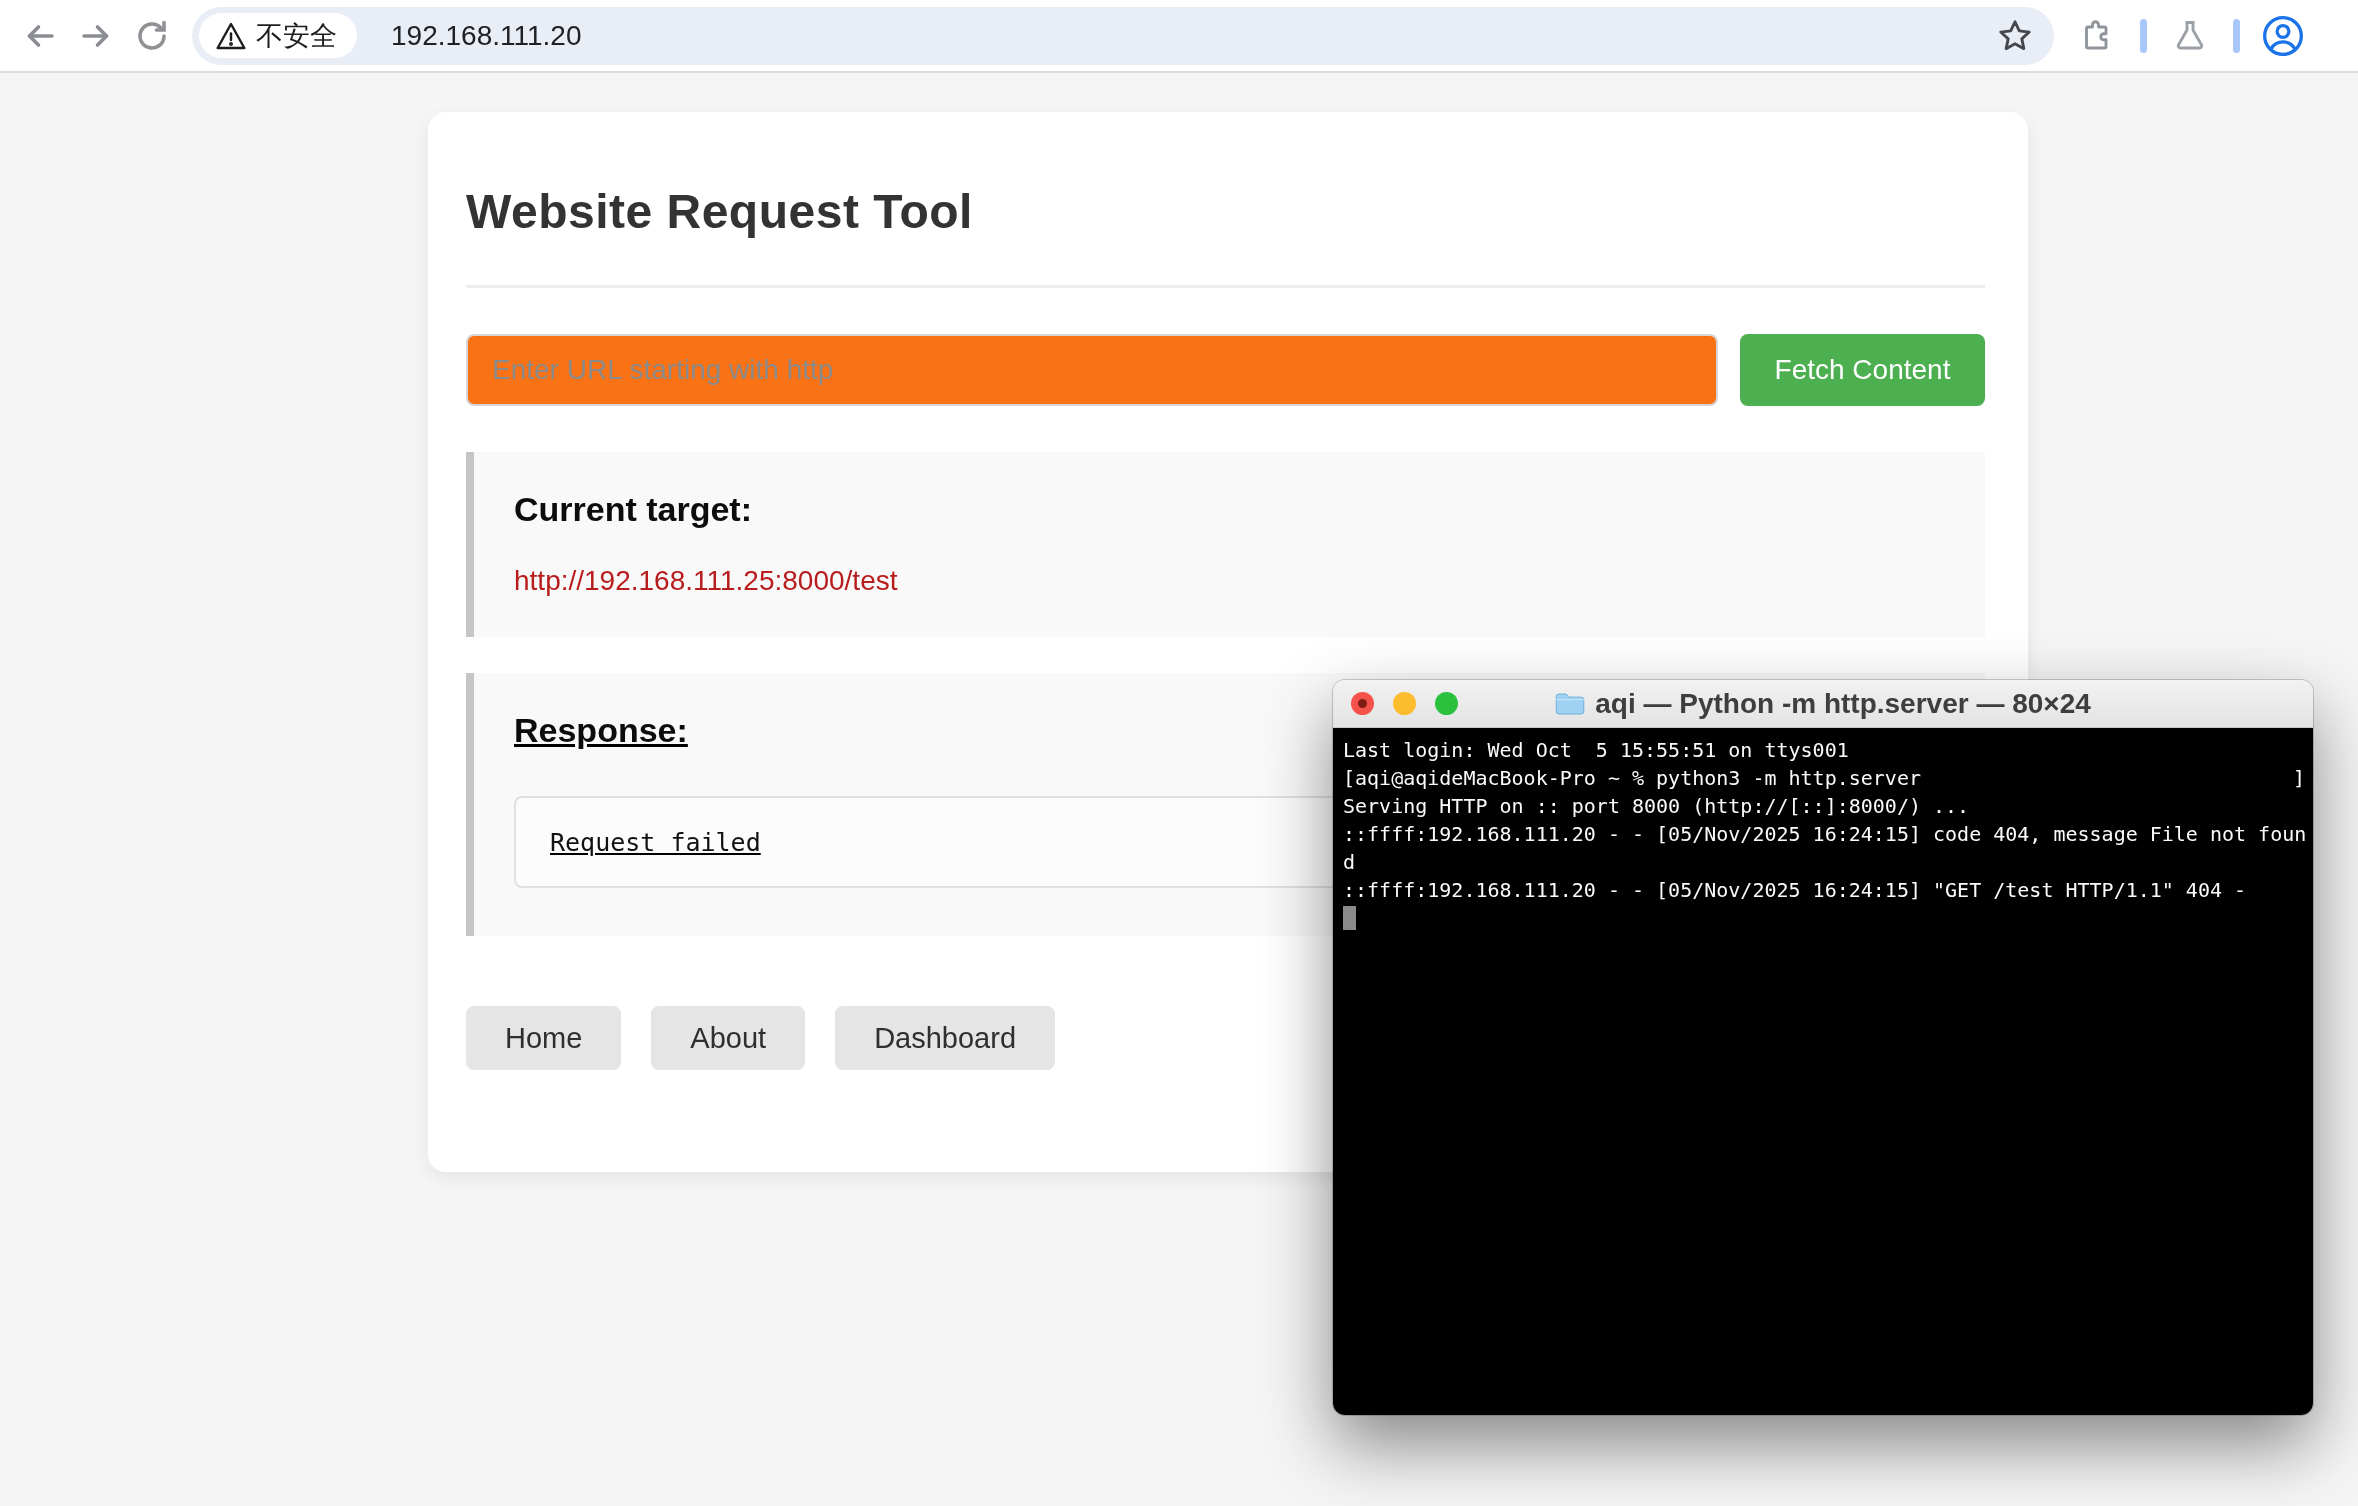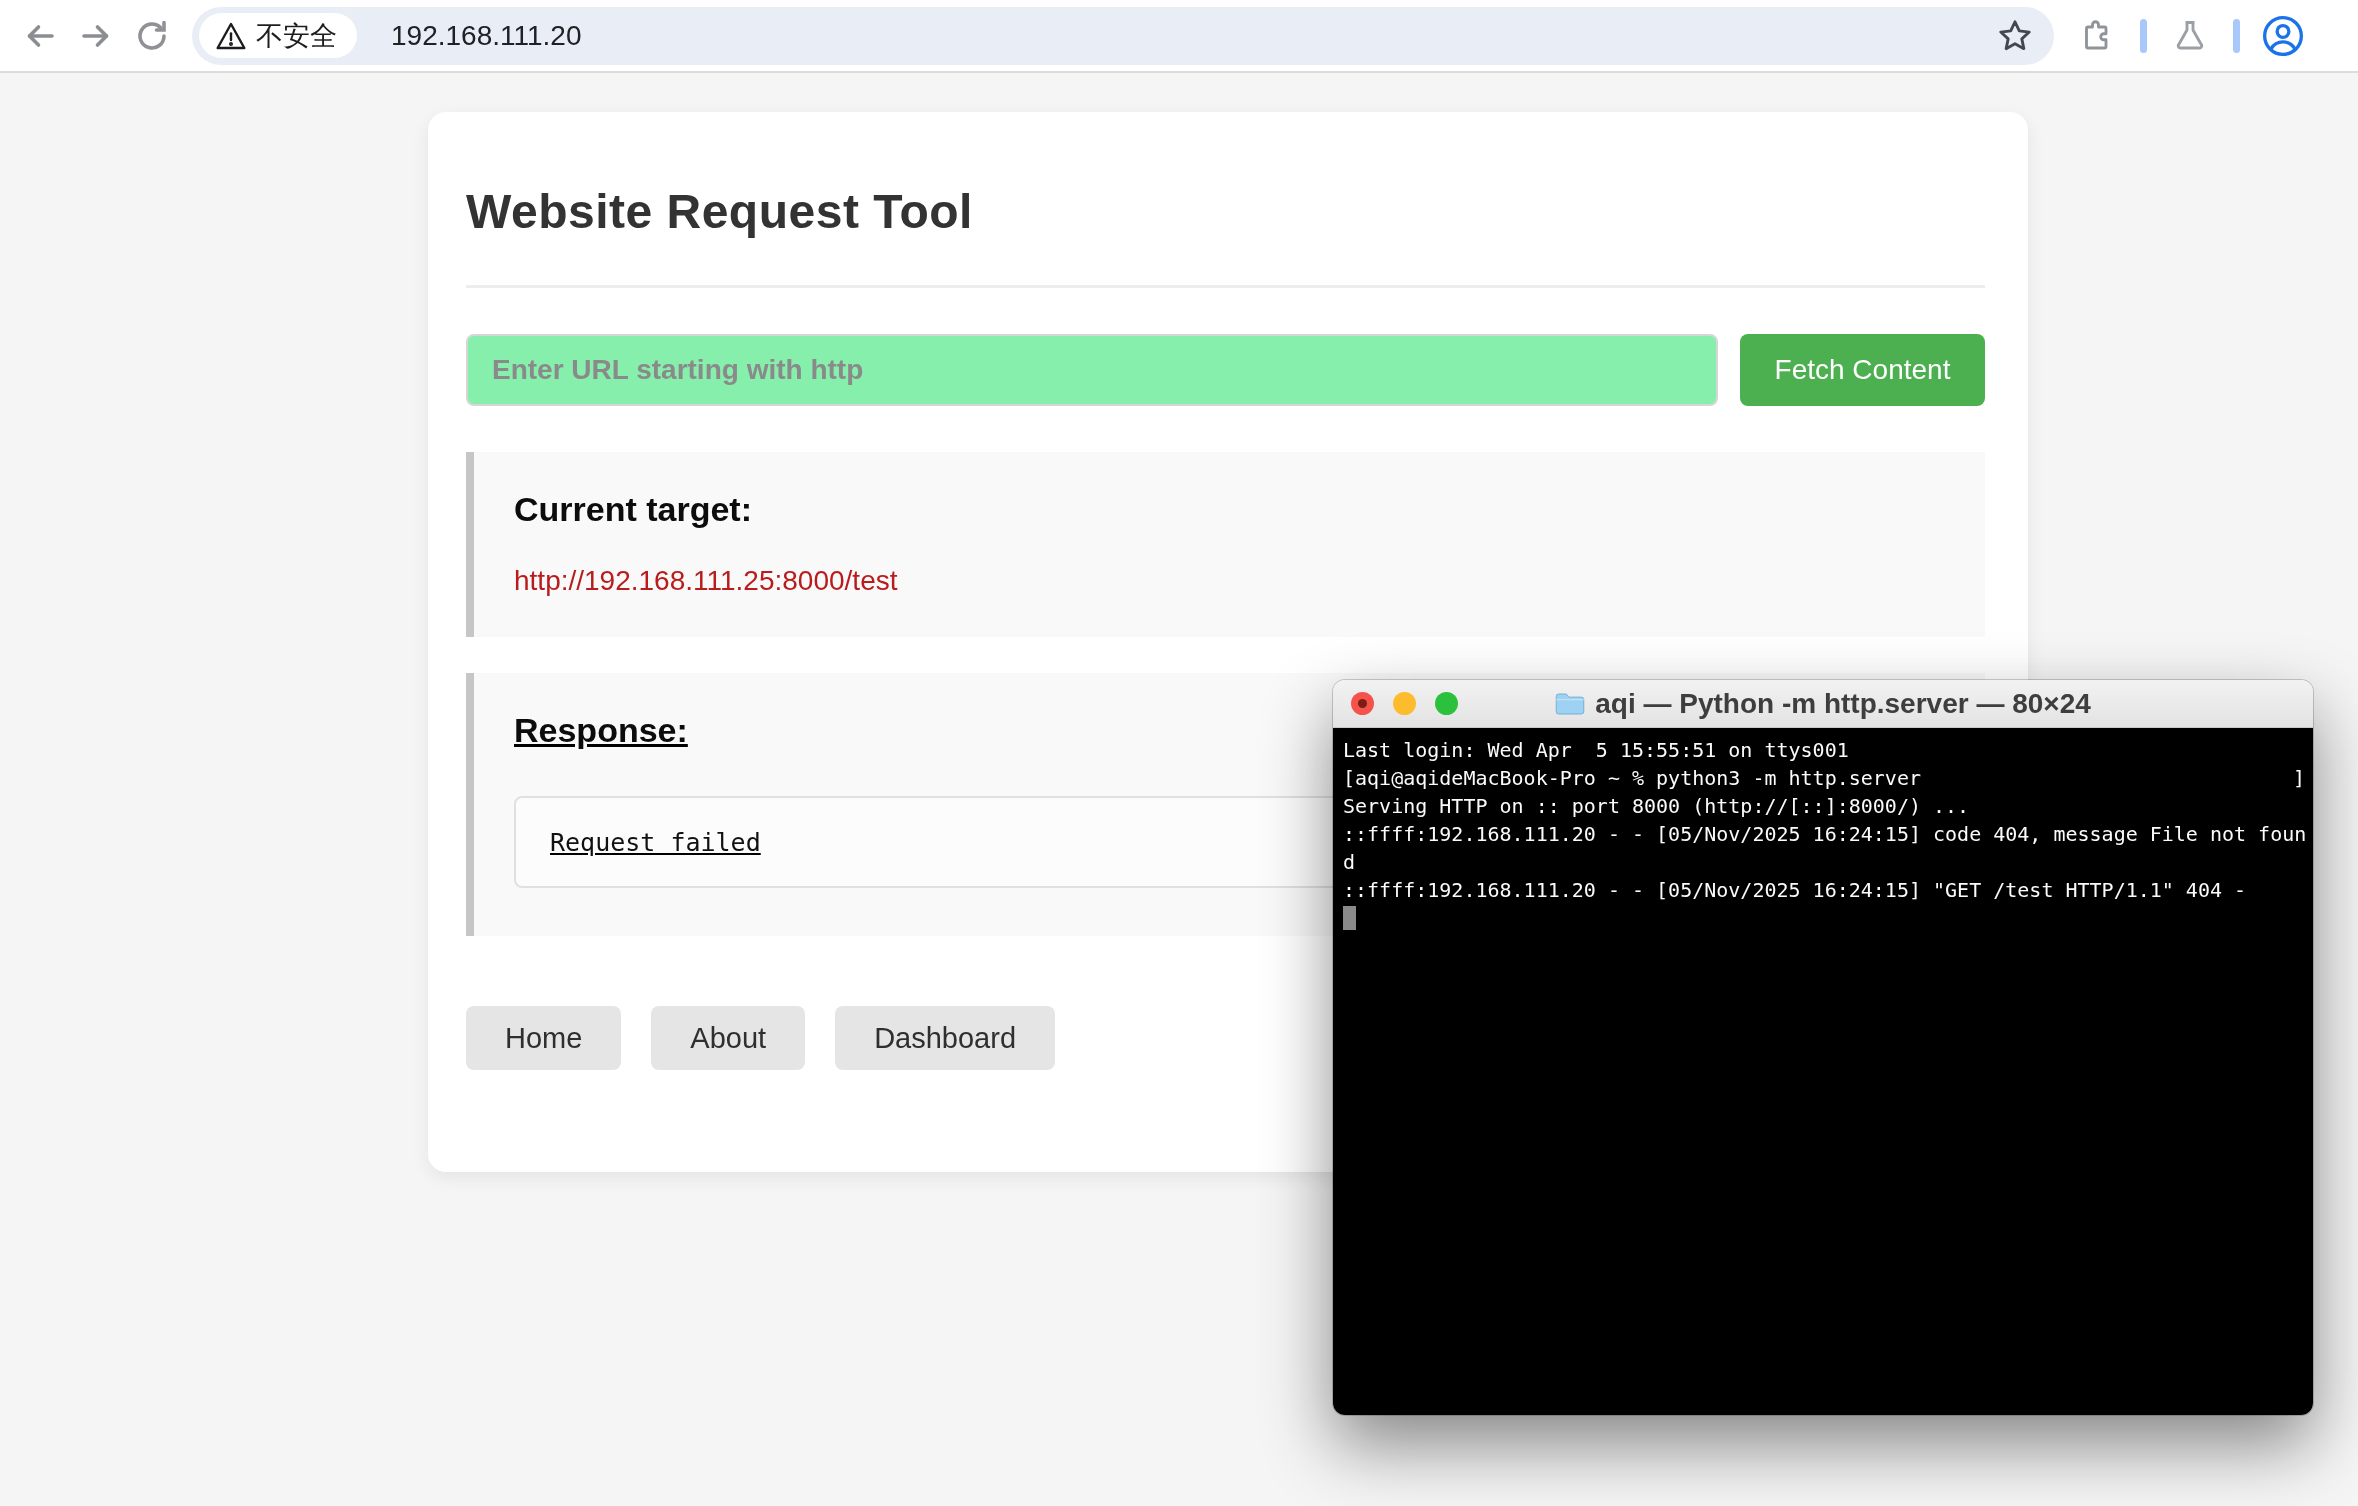--- a/index.html
+++ b/index.html
@@ -39,21 +39,21 @@
     position:absolute; left:428px; top:37px; width:1600px; height:1060px;
     background:#ffffff; border-radius:18px; box-shadow:0 6px 18px rgba(0,0,0,.07);
     padding:0 43px 0 38px;
   }
   .card h1 { margin-top:72px; font-size:48px; font-weight:bold; color:#333333; letter-spacing:.5px; }
   .card hr { border:none; border-top:3px solid #ededed; margin-top:46px; }
   .input-row { display:flex; margin-top:46px; gap:22px; }
   .url-input {
     flex:1; height:72px; border:2px solid #d6d6d6; border-radius:8px;
     font-size:28px; color:#333; padding:0 24px; outline:none;
-    font-family:"Liberation Sans", sans-serif; background:#86efac;font-weight:bold;
+    font-family:"Liberation Sans", sans-serif; background:#f97316;
   }
   .url-input::placeholder { color:#8a8a8a; }
   .fetch-btn {
     width:245px; height:72px; border:none; border-radius:8px;
     background:#4caf50; color:#ffffff; font-size:28px; font-weight:500;
     cursor:pointer; font-family:"Liberation Sans", sans-serif;
   }
   .panel {
     margin-top:46px; background:#f9f9f9; border-left:8px solid #c6c6c6;
     padding:38px 35px 40px 40px;
@@ -232,21 +232,21 @@
           <span>
             <svg width="30" height="26" viewBox="0 0 24 20">
                 <path d="M1 4a2 2 0 0 1 2-2h6l2 2.5h10a2 2 0 0 1 2 2V16a2 2 0 0 1-2 2H3a2 2 0 0 1-2-2z" fill="#9ed1f2" stroke="#6fb1dd" stroke-width="0.8"></path>
                 <path d="M1 7h22V6H1z" fill="#bfe3f8"></path>
               </svg>
           </span>
           <span>aqi — Python -m http.server — 80×24</span>
         </div>
       </div>
       <div class="tbody">
-        <div class="tline"><span>Last login: Wed Apr  5 15:55:51 on ttys001</span></div>
+        <div class="tline"><span>Last login: Wed Oct  5 15:55:51 on ttys001</span></div>
         <div class="tline"><span>[aqi@aqideMacBook-Pro ~ % python3 -m http.server</span><span class="tbracket">]</span></div>
         <div class="tline"><span>Serving HTTP on :: port 8000 (http://[::]:8000/) ...</span></div>
         <div class="tline"><span>::ffff:192.168.111.20 - - [05/Nov/2025 16:24:15] code 404, message File not foun</span></div>
         <div class="tline"><span>d</span></div>
         <div class="tline"><span>::ffff:192.168.111.20 - - [05/Nov/2025 16:24:15] "GET /test HTTP/1.1" 404 -</span></div>
         <div class="tline"><span class="cursor"></span></div>
       </div>
     </section>
 
   </main>

